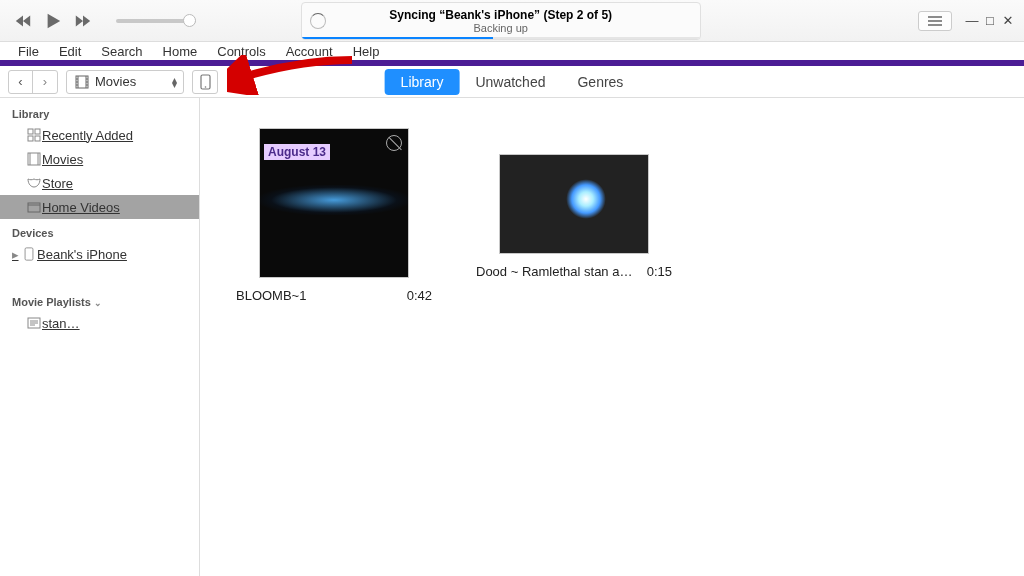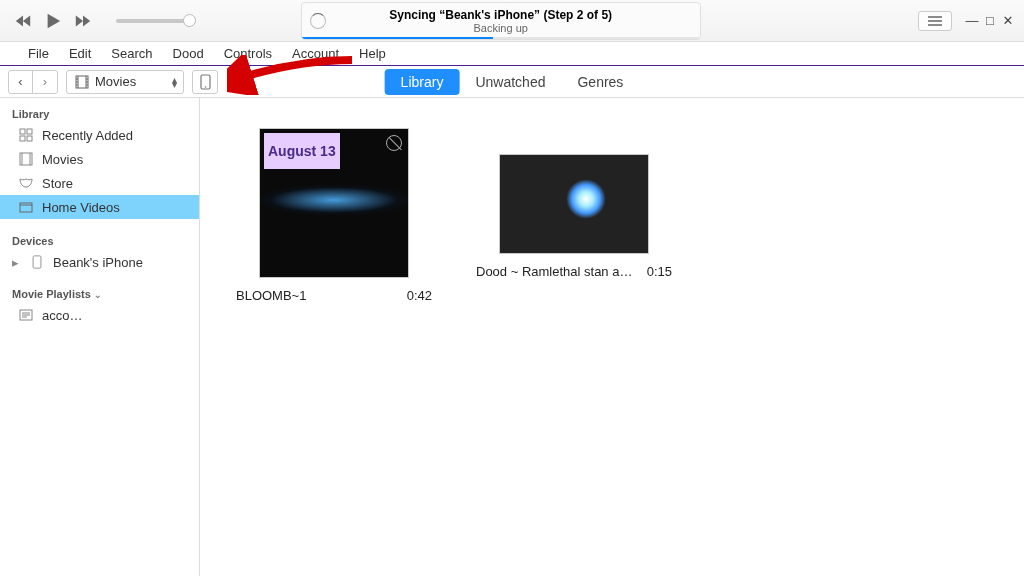--- a/index.html
+++ b/index.html
@@ -20,51 +20,51 @@
 .progress { position:absolute; bottom:0; left:0; right:0; height:2px; background:#e5e5e5;}
 .progress-fill { height:100%; background:#0a84ff; width:48%; }
 
 .right-controls { display:flex; align-items:center; margin-left:auto; padding:0 8px; gap:8px;}
 .list-btn { border:1px solid #ccc; border-radius:3px; padding:3px 8px; background:#fdfdfd; display:flex; align-items:center;}
 .search-wrap { border:1px solid #ccc; border-radius:3px; background:#fff; display:flex; align-items:center; padding:1px 6px; width:150px; height:22px;}
 .search-wrap input { border:none; outline:none; font-size:12px; width:100%; background:transparent;}
 .win-btns { display:flex; gap:2px; margin-left:4px;}
 .win-btns span { width:16px; height:16px; display:flex; align-items:center; justify-content:center; font-size:13px; color:#444;}
 
-.menubar { height:24px; display:flex; align-items:center; gap:0; padding:0 18px; font-size:13px; border-bottom:1px solid #4c1d95;}
+.menubar { height:24px; display:flex; align-items:center; gap:0; padding:0 8px; font-size:13px; border-bottom:6px solid #4c1d95;}
 .menubar span { padding:2px 10px; }
 
 .toolbar { height:32px; border-bottom:1px solid #ddd; display:flex; align-items:center; padding:0 8px; position:relative;}
 .nav-btns { display:flex; border:1px solid #ccc; border-radius:3px; overflow:hidden;}
 .nav-btns div { width:24px; height:22px; display:flex; align-items:center; justify-content:center; font-size:13px; color:#888; }
 .nav-btns div:first-child { border-right:1px solid #ccc; color:#555;}
 .cat-select { margin-left:8px; border:1px solid #ccc; border-radius:3px; padding:2px 10px 2px 8px; height:24px; display:flex; align-items:center; gap:6px; font-size:13px; width:118px; position:relative; background:#fff;}
 .cat-select .chev { position:absolute; right:6px; font-size:10px; color:#666; display:flex; flex-direction:column; line-height:5px;}
 .dev-btn { border:1px solid #ccc; border-radius:3px; width:26px; height:24px; display:flex; align-items:center; justify-content:center; margin-left:8px;}
 .tabs-center { position:absolute; left:50%; transform:translateX(-50%); display:flex; align-items:center; gap:0;}
 .tabs-center .tab { padding:5px 16px; font-size:14px; border-radius:4px; color:#444;}
 .tabs-center .tab.active { background:#1f8fff; color:#fff; }
 
 .content-wrap { display:flex; height:calc(576px - 42px - 24px - 32px);}
 .sidebar { width:200px; border-right:1px solid #ddd; padding-top:6px; font-size:13px; overflow:hidden;}
 .side-head { font-size:11px; font-weight:600; color:#555; padding:4px 12px 3px;}
-.side-item { display:flex; align-items:center; gap:8px; padding:4px 12px 4px 18px; height:24px;}
-.side-item.selected { background:#7dd3fc;}
+.side-item { display:flex; align-items:center; padding:4px 12px 4px 26px; height:24px;text-decoration:underline;}
+.side-item.selected { background:#a3a3a3;}
 .side-icon { width:16px; height:16px; display:flex; align-items:center; justify-content:center; color:#888; flex:0 0 16px;}
 .side-icon svg { width:14px; height:14px; }
 .disclosure { margin-left:2px; width:9px; display:inline-block; color:#888;}
 
 .main { flex:1; padding:30px 34px; display:flex; gap:40px; align-items:flex-start;}
 .thumb { width:200px; }
 .thumb .art { width:150px; height:150px; margin:0 auto 10px; border:1px solid #c8c8c8; background:#222; display:flex; align-items:center; justify-content:center; position:relative; overflow:hidden;}
 .thumb .meta { display:flex; justify-content:space-between; font-size:13px; color:#222; padding:0 2px;}
 .thumb .meta .title { white-space:nowrap; overflow:hidden; text-overflow:ellipsis; max-width:160px;}
 
 .art1 { position:relative; }
-.art1-badge { position:absolute; top:4px; left:4px; background:#e6ccff; color:#4a2a8a; font-size:14px; padding:10px 4px; font-weight:bold;}
+.art1-badge { position:absolute; top:15px; left:4px; background:#e6ccff; color:#4a2a8a; font-size:12px; padding:1px 4px; font-weight:bold;}
 .art1-circle { position:absolute; top:6px; right:6px; width:16px; height:16px; border:1.3px solid #aaa; border-radius:50%;}
 .art1-circle::after { content:""; position:absolute; width:18px; height:1.2px; background:#aaa; top:7px; left:-1px; transform:rotate(45deg);}
 .art1-glow { position:absolute; top:38%; left:0; right:0; height:30px; background:radial-gradient(ellipse at center, rgba(80,180,255,.85), rgba(10,40,80,.2) 60%, transparent 75%);}
 .art2-field { position:absolute; inset:0; }
 .art2-crowd { height:34px; background:repeating-linear-gradient(90deg,#a44,#a44 5px,#7a2 5px,#7a2 7px,#447 7px,#447 12px);}
 .art2-pitch { position:absolute; top:34px; left:0; right:0; bottom:0; background:linear-gradient(#2b7a3e,#2d8844 50%,#1f6030);}
 .art2-pitch .p { position:absolute; width:10px; height:18px; border-radius:4px;}
 .art3 { background:radial-gradient(circle at 60% 50%, #8cf, #24a 40%, #014 75%);}
 .art3-flare { position:absolute; width:40px; height:40px; top:45%; left:58%; background:radial-gradient(circle,#fff,#aef 25%,#49f 50%, transparent 70%); border-radius:50%; transform:translate(-50%,-50%);}
 
@@ -117,21 +117,21 @@
       <span>□</span>
       <span>✕</span>
     </div>
   </div>
 </div>
 
 <div class="menubar">
   <span>File</span>
   <span>Edit</span>
   <span>Search</span>
-  <span>Dood</span>
+  <span>Home</span>
   <span>Controls</span>
   <span>Account</span>
   <span>Help</span>
 </div>
 
 <div class="toolbar">
   <div class="nav-btns">
     <div>‹</div>
     <div>›</div>
   </div>
@@ -190,43 +190,43 @@
     <div class="side-item selected">
       <span class="side-icon">
           <svg viewBox="0 0 14 14">
             <rect x="1" y="3" width="12" height="9" fill="none" stroke="#666"></rect>
             <path stroke="#666" d="M1 5h12"></path>
           </svg>
         </span>
       <span>Home Videos</span>
     </div>
 
-    <div class="side-head" style="margin-top:12px">Devices</div>
+    <div class="side-head" style="margin-top:4px">Devices</div>
     <div class="side-item" style="padding-left:10px">
       <span class="disclosure">▸</span>
       <span class="side-icon">
           <svg viewBox="0 0 11 16">
             <rect x="1" y="1" width="9" height="14" rx="1.5" fill="none" stroke="#888"></rect>
           </svg>
         </span>
       <span>Beank's iPhone</span>
     </div>
 
-    <div class="side-head" style="margin-top:10px">
+    <div class="side-head" style="margin-top:26px">
       <span>Movie Playlists</span>
       <span style="font-size:9px;color:#888">⌄</span>
     </div>
     <div class="side-item">
       <span class="side-icon">
           <svg viewBox="0 0 14 14">
             <rect x="1" y="2" width="12" height="10" fill="none" stroke="#888"></rect>
             <path stroke="#888" d="M3 5h8M3 7h8M3 9h5"></path>
           </svg>
         </span>
-      <span>acco…</span>
+      <span>stan…</span>
     </div>
   </div>
 
   <div class="main">
     <div class="thumb">
       <div class="art art1" style="background:#0a0a0a">
         <div class="art1-badge">August 13</div>
         <div class="art1-circle"></div>
         <div class="art1-glow"></div>
       </div>

